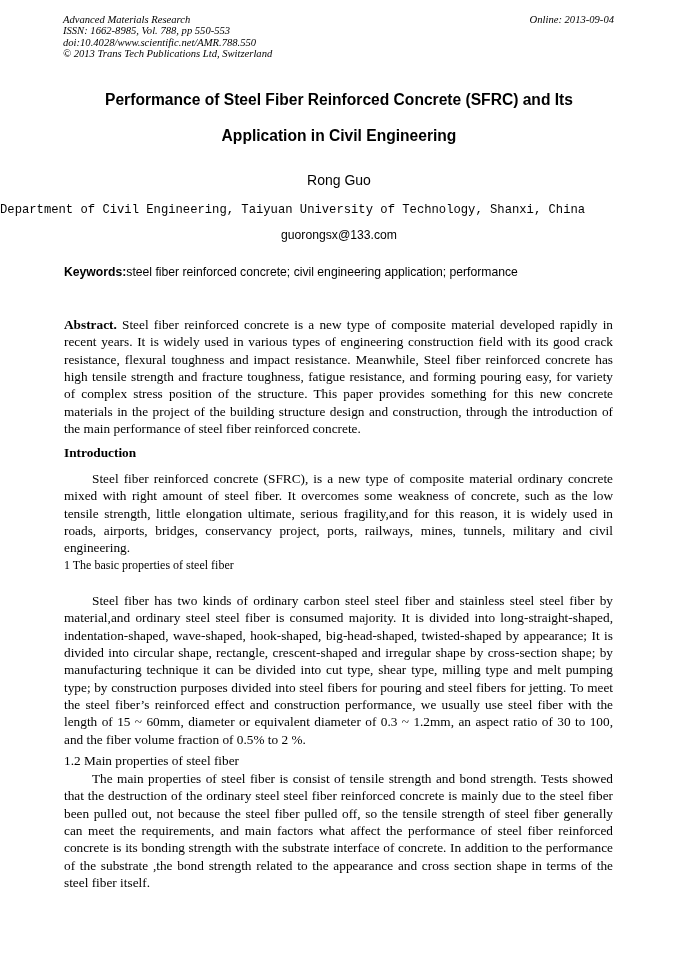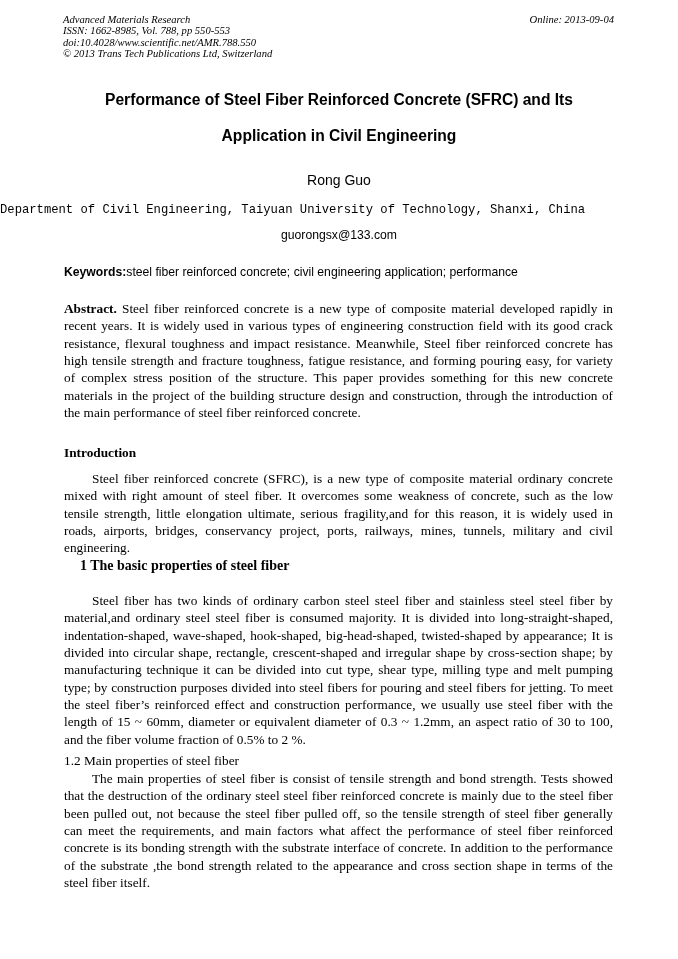--- a/index.html
+++ b/index.html
@@ -16,24 +16,24 @@
   .author { position: absolute; left: 0; width: 678px; top: 172px; text-align: center; font-family: "Liberation Sans", sans-serif; font-size: 14px; }
   .affil { position: absolute; left: 0; width: 678px; top: 203px; text-align: left; font-family: Liberation Mono, monospace; font-size: 12.2px; }
   .email { position: absolute; left: 0; width: 678px; top: 228px; text-align: center; font-family: "Liberation Sans", sans-serif; font-size: 12.2px; }
 
   .keywords { position: absolute; left: 64px; top: 265px; font-family: "Liberation Sans", sans-serif; font-size: 12.2px; white-space: nowrap; }
   .keywords b { font-weight: bold; }
 
   .body { position: absolute; left: 64px; width: 549px; font-family: "Liberation Serif", serif; font-size: 13.3px; line-height: 17.35px; text-align: justify; }
   .body p { margin: 0; }
   .indent { text-indent: 28px; }
-  .abstract { top: 300px; }
+  .abstract { top: 316px; }
   .intro-h { position: absolute; left: 64px; top: 445px; font-family: "Liberation Serif", serif; font-weight: bold; font-size: 13.3px; }
   .intro { top: 470px; }
-  .sec1-h { position: absolute; left: 64px; top: 558px; font-family: "Liberation Serif", serif; font-weight: bold; font-size: 14px; margin-left: 16px; }
+  .sec1-h { position: absolute; left: 64px; top: 558px; font-family: "Liberation Serif", serif; font-weight: normal; font-size: 12px; }
   .sec11-h { position: absolute; left: 64px; top: 576px; font-family: "Liberation Serif", serif; font-size: 13.3px; }
   .sec11 { top: 592px; }
   .sec12-h { position: absolute; left: 64px; top: 753px; font-family: "Liberation Serif", serif; font-size: 13.3px; }
   .sec12 { top: 770px; }
   .lastline { text-align-last: left; }
 </style>
 </head>
 <body>
 
 <div class="page">

